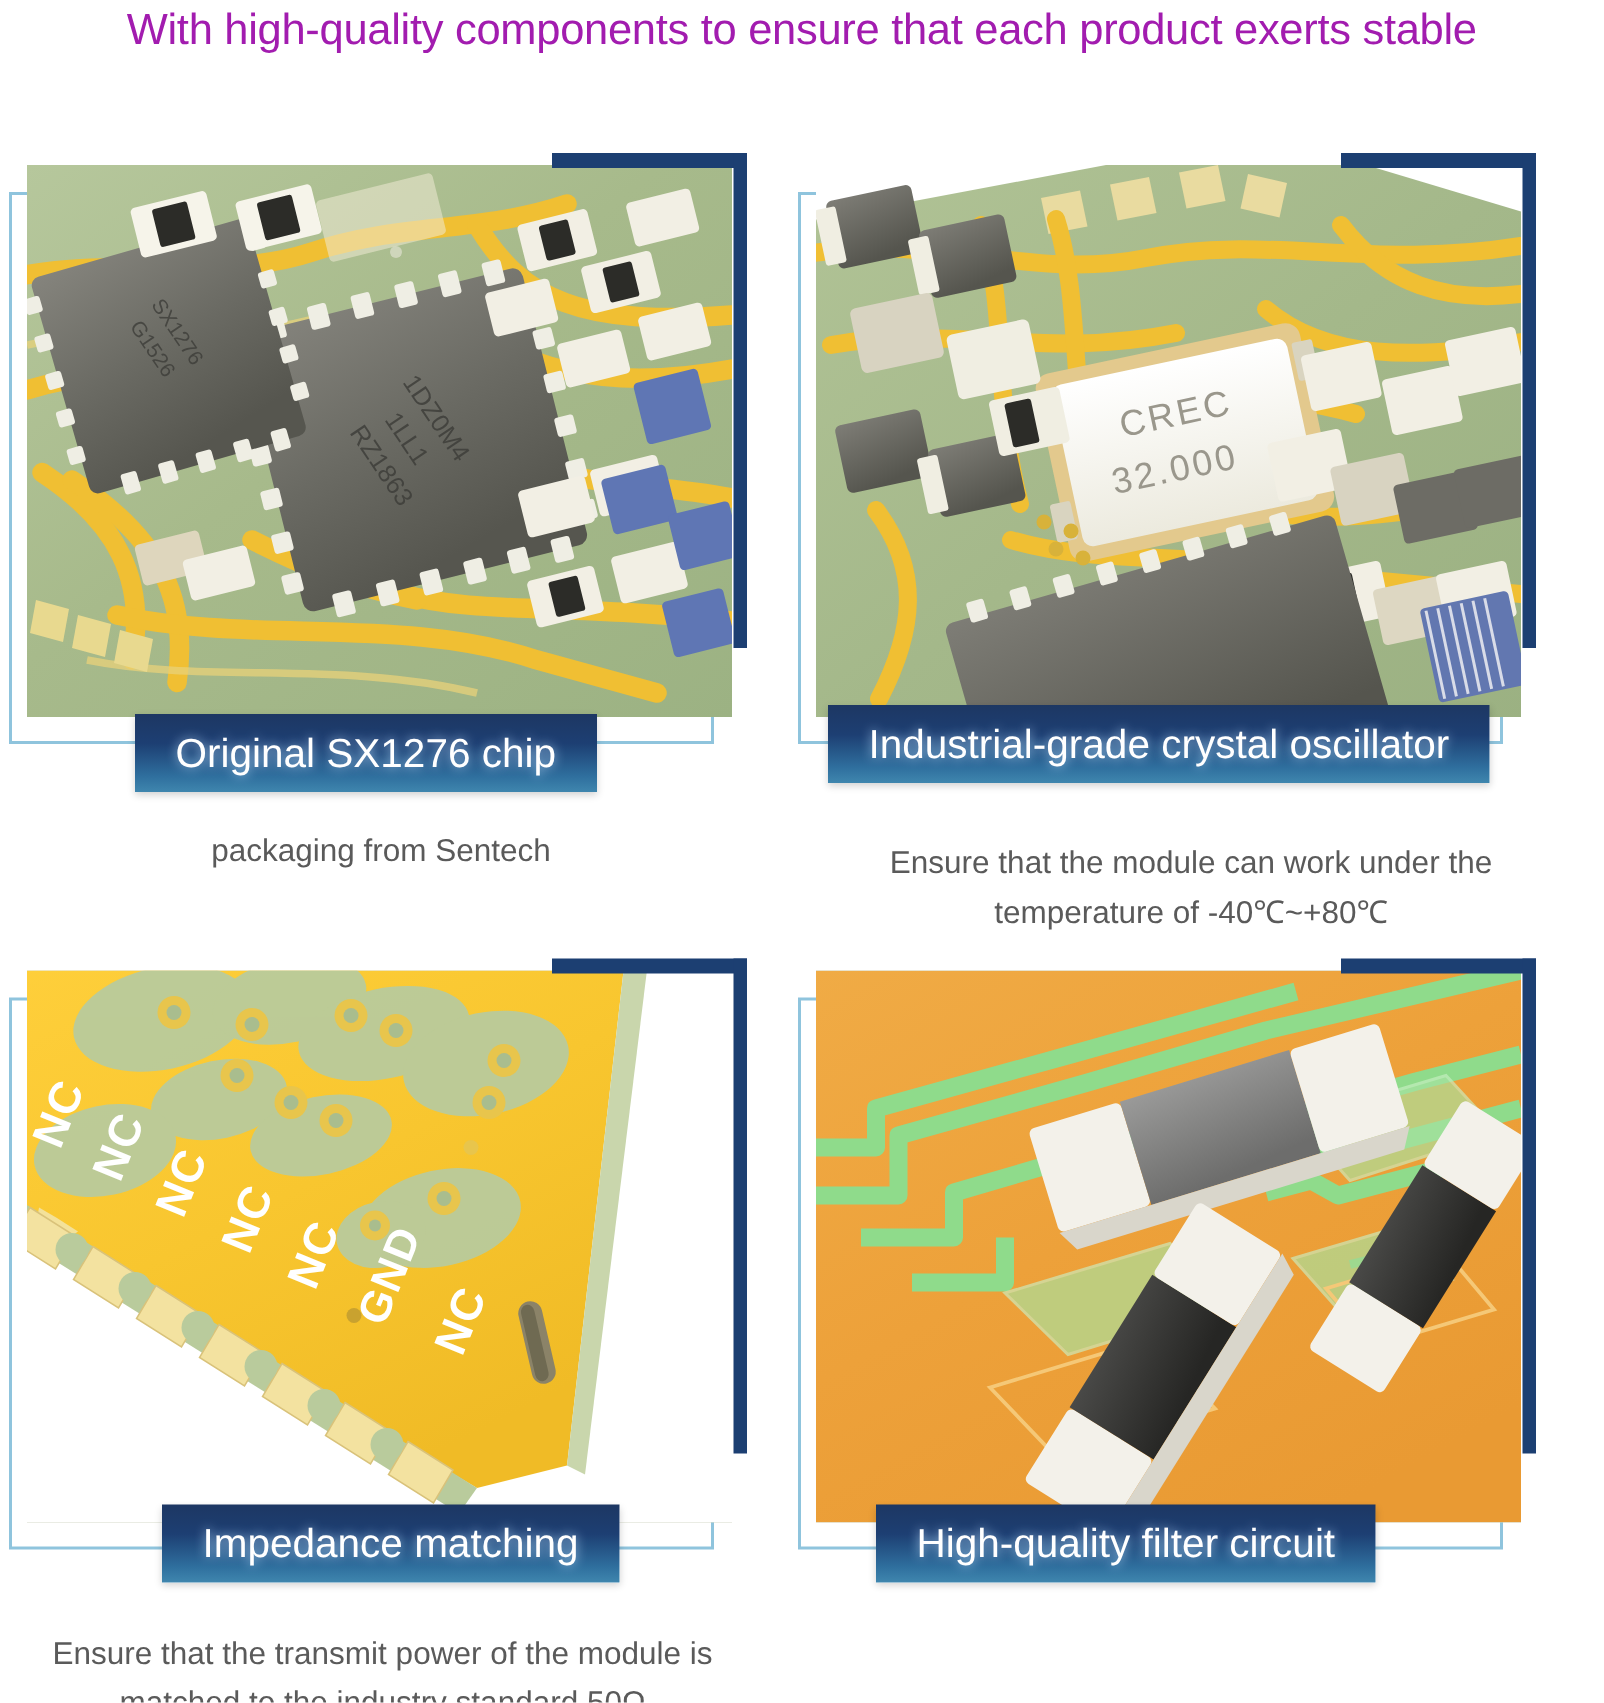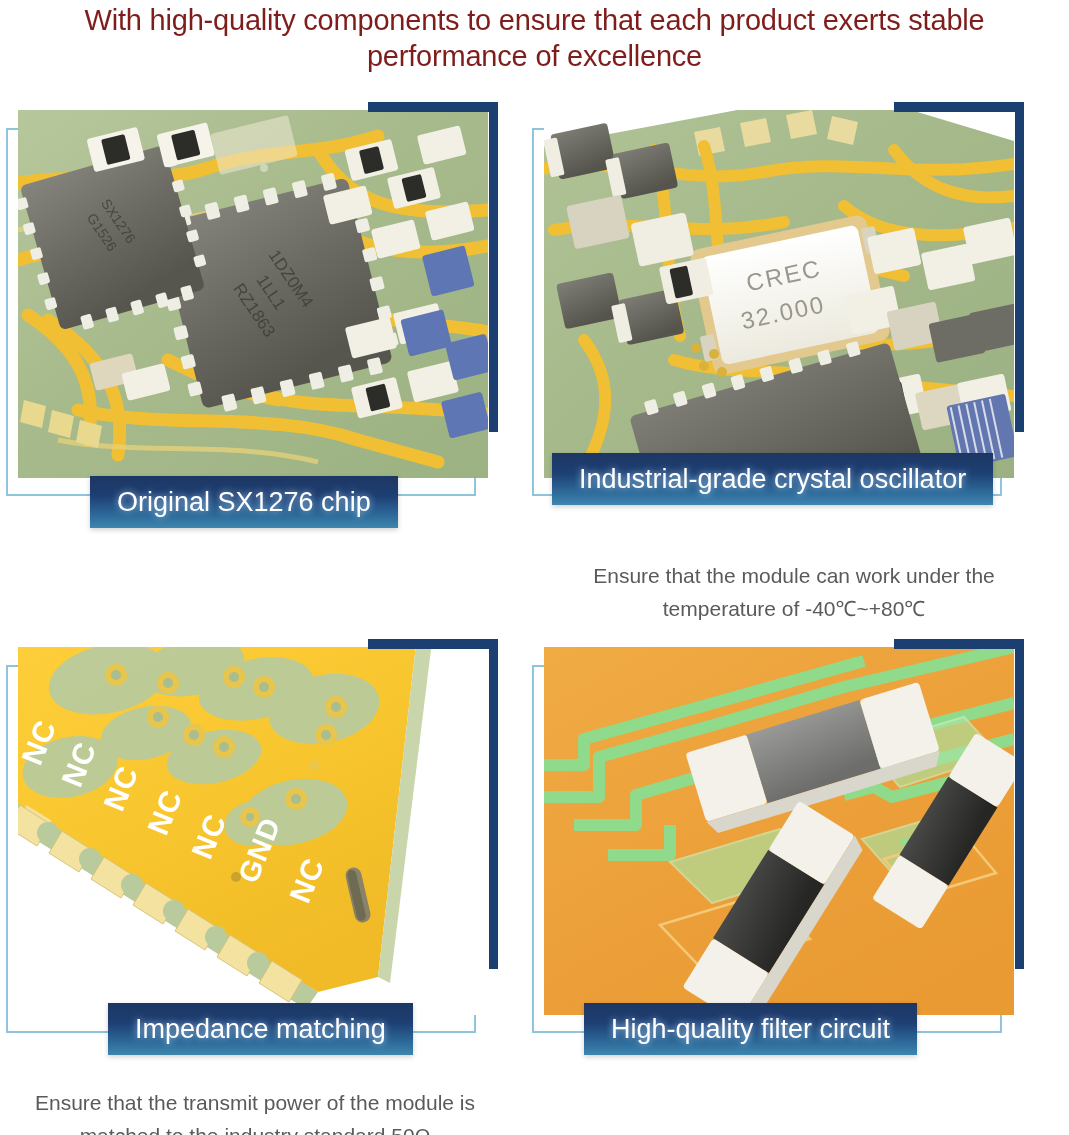--- a/index.html
+++ b/index.html
@@ -17,21 +17,21 @@
   }
 
   
   .headline {
     width: 1030px;
     margin: 0 auto;
     padding-top: 2px;
     text-align: center;
     font-size: 29px;
     line-height: 1.25;
-    color: #7f1d1d;
+    color: #a21caf;
     font-weight: 400;
     letter-spacing: -0.2px;
   }
 
   
   .grid {
     position: absolute;
     top: 110px;
     left: 0;
     width: 1069px;
@@ -121,37 +121,36 @@
     line-height: 1.55;
     color: #5a5a5a;
     margin-top: 8px;
   }
   .caption .ln { display: block; }
 
   
   .p1 .banner { left: 90px;  top: 366px; }
   .p1 .caption { width: 500px; margin-left: 4px; padding-top: 66px; }
 
-  .p2 .banner { left: 18px;  top: 343px; text-align: center; }
+  .p2 .banner { left: 18px;  top: 360px; text-align: center; }
   .p2 .caption { width: 500px; margin-left: 10px; padding-top: 74px; }
 
   .p3 .banner { left: 108px;  top: 356px; }
   .p3 .caption { width: 510px; margin-left: 0px; padding-top: 64px; }
 
   .p4 .banner { left: 50px;  top: 356px; }
   .p4 .caption { width: 500px; margin-left: 10px; padding-top: 64px; }
 
   .row2 { margin-top: 22px; }
 </style>
 </head>
 <body>
 
 <div class="headline">
   <div>With high-quality components to ensure that each product exerts stable</div>
-  <div>performance of excellence</div>
 </div>
 
 <div class="grid">
 
   <div class="row">
 
     <div class="cell left p1">
       <div class="photo-wrap">
         <div class="frame-line"></div>
         <div class="corner-tr"></div>
@@ -318,20 +317,21 @@
               <path d="M34,300 l22,6 l-4,22 l-22,-6 z"></path>
               <path d="M62,310 l22,6 l-4,22 l-22,-6 z"></path>
             </g>
             <circle cx="246" cy="58" r="4" fill="#e8e6d8" opacity="0.6"></circle>
             <rect x="196" y="14" width="80" height="42" rx="3" fill="#eee9d4" opacity="0.55" transform="rotate(-14 236 35)"></rect>
           </svg>
         </div>
       </div>
       <div class="banner">Original SX1276 chip</div>
       <div class="caption">
+        <span class="ln">packaging from Sentech</span>
       </div>
     </div>
 
     <div class="cell right p2">
       <div class="photo-wrap">
         <div class="frame-line"></div>
         <div class="corner-tr"></div>
         <div class="corner-tr-v"></div>
         <div class="photo">
           <svg viewBox="0 0 470 368" preserveAspectRatio="none">

